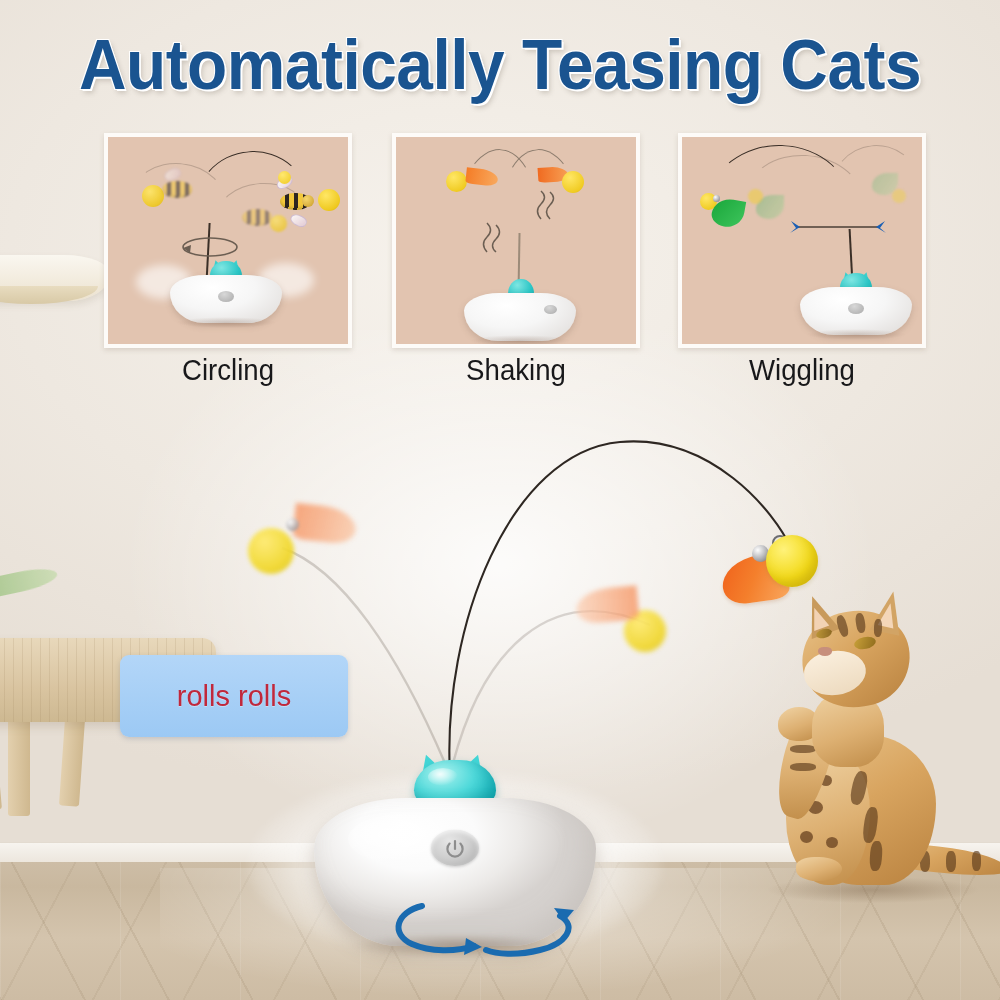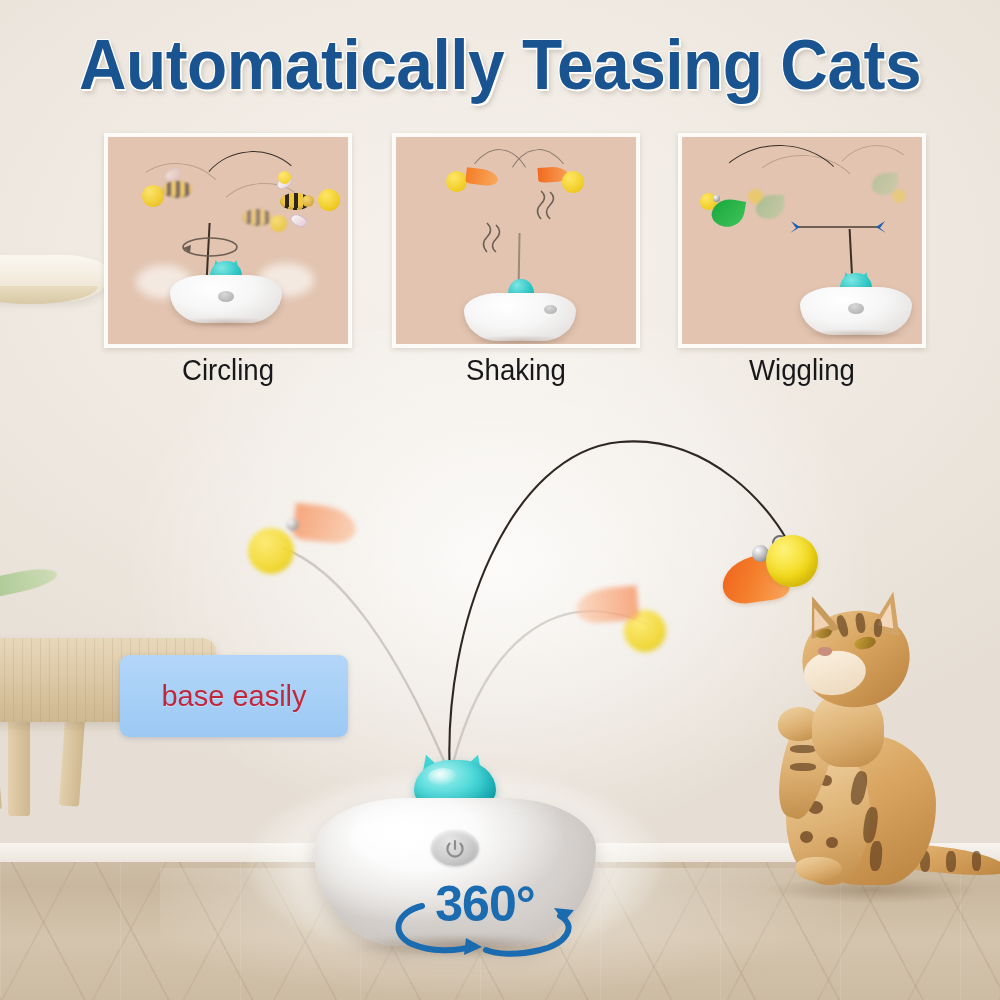--- a/index.html
+++ b/index.html
@@ -417,21 +417,21 @@
 <div class="feather" style="position:absolute; left:722px; top:556px; width:66px; height:46px;
      background:linear-gradient(118deg,#f0601a 0%, #f47f2c 48%, #f9a85f 100%);
      border-radius:100% 0 44% 56% / 100% 0 36% 64%; transform:rotate(-8deg);
      box-shadow:0 2px 4px rgba(160,80,20,.18);"></div>
 <div class="bell" style="position:absolute; left:752px; top:545px; width:17px; height:17px;"></div>
 <div class="pom" style="position:absolute; left:766px; top:535px; width:52px; height:52px;
      background:radial-gradient(circle at 34% 28%, #fff27a, #f2d918 58%, #d8bd0d 100%);
      box-shadow:inset -5px -6px 10px rgba(170,140,0,.30), 0 2px 4px rgba(150,130,30,.2);"></div>
 
 <div id="callout">
-  <div class="callout-line">base easily</div>
+  <div class="callout-line">rolls rolls</div>
 </div>
 
 <div id="device">
   <div class="dev-blur-halo"></div>
   <div class="dev-ear l"></div>
   <div class="dev-ear r"></div>
   <div class="dev-cap"></div>
   <div class="dev-cap-hl"></div>
   <div class="dev-body"></div>
   <div class="dev-body-hl"></div>
@@ -444,21 +444,20 @@
   <div class="dev-floor-shadow"></div>
 </div>
 
 <div id="badge360">
   <svg style="position:absolute; left:0; top:0;" width="204" height="84" viewBox="0 0 204 84">
     <path d="M40 28 C 14 34, 8 56, 30 66 C 48 74, 74 74, 92 68" fill="none" stroke="#1a6bb0" stroke-width="6" stroke-linecap="round"></path>
     <path d="M84 60 L100 69 L82 77 Z" fill="#1a6bb0"></path>
     <path d="M178 38 C 196 48, 184 66, 158 72 C 134 78, 114 76, 104 72" fill="none" stroke="#1a6bb0" stroke-width="6" stroke-linecap="round"></path>
     <path d="M182 44 L172 30 L192 32 Z" fill="#1a6bb0"></path>
   </svg>
-  <div class="badge-text">360°</div>
 </div>
 
 <div id="cat">
   <div class="cat-shadow"></div>
 
   <div class="cat-part fur-a" style="left:118px; top:262px; width:130px; height:26px; border-radius:40% 60% 60% 40% / 60% 70% 40% 50%; transform:rotate(6deg);"></div>
   <div class="stripe" style="left:160px; top:266px; width:10px; height:21px;"></div>
   <div class="stripe" style="left:186px; top:266px; width:10px; height:21px;"></div>
   <div class="stripe" style="left:212px; top:266px; width:9px; height:20px;"></div>
 

